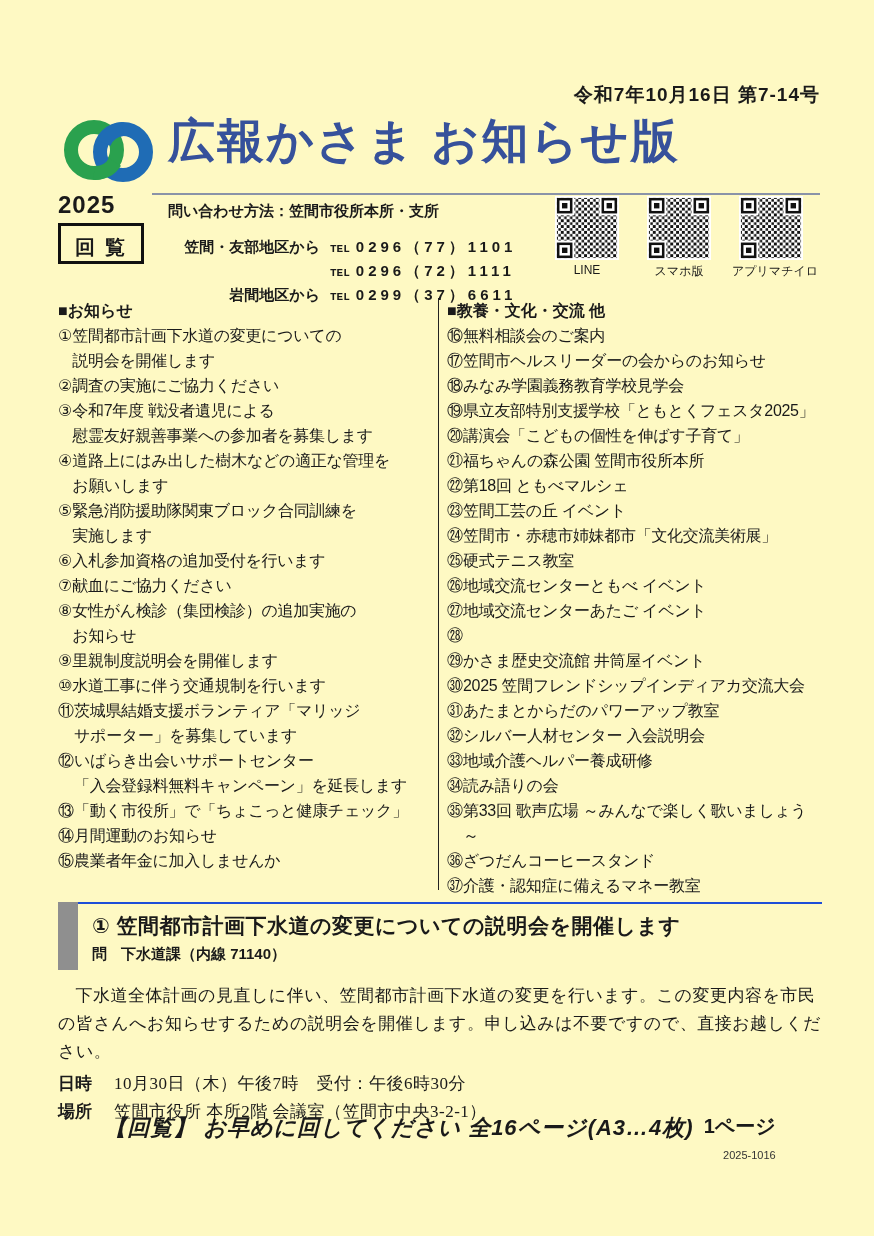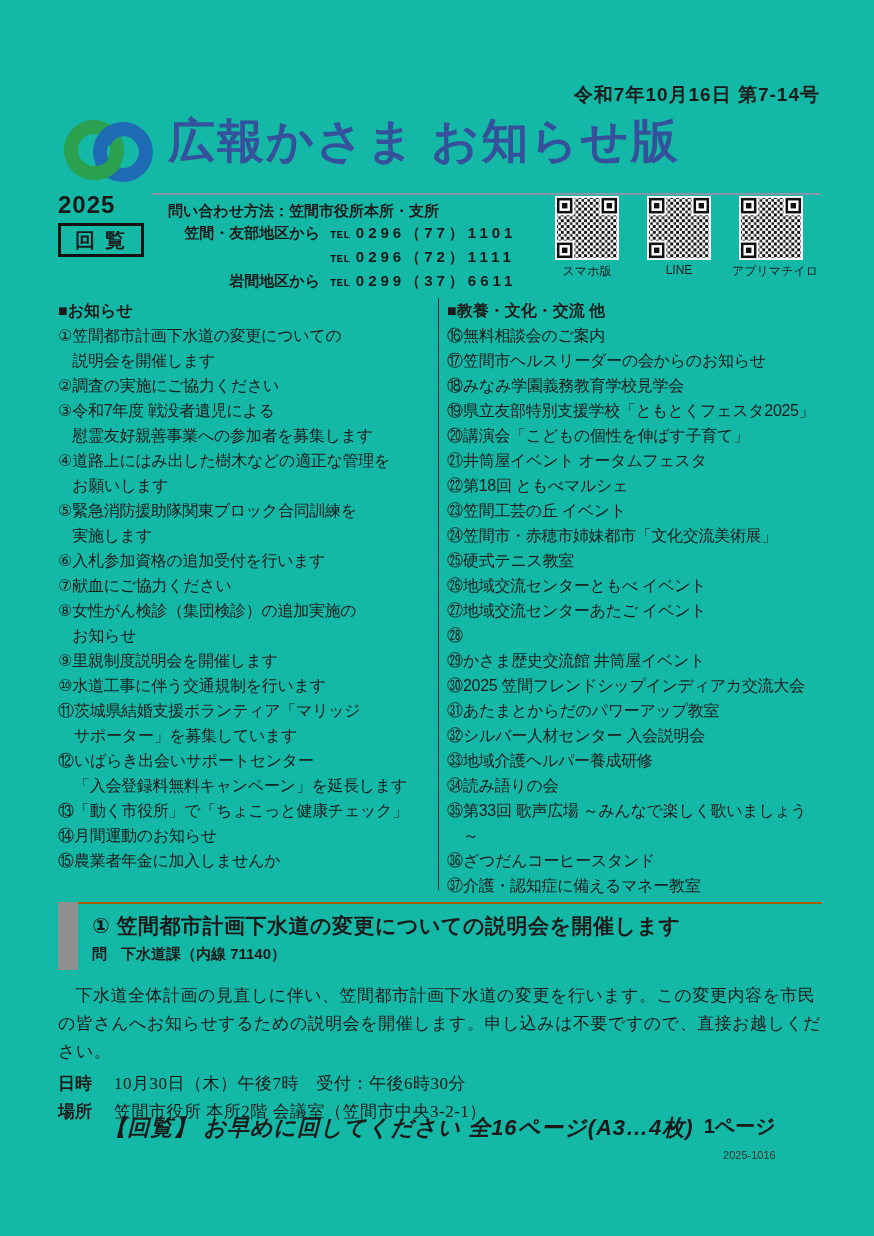--- a/index.html
+++ b/index.html
@@ -6,49 +6,49 @@
     --accent_blue:#36519b;
     --logo_green:#2aa14e;
     --logo_blue:#1f6cb5;
     --bar_gray:#8f8f8f;
   }
   *{margin:0;padding:0;box-sizing:border-box;}
   html,body{background:#e8e8e8;}
   body{font-family:"Liberation Sans","DejaVu Sans",sans-serif;color:#1a1a1a;}
   .page{
     position:relative;width:874px;height:1236px;margin:0 auto;
-    background:#14b8a6;overflow:hidden;
+    background:#fef9c3;overflow:hidden;
   }
   
   .issue-line{
     position:absolute;top:82px;right:54px;
     font-size:19px;font-weight:bold;letter-spacing:1px;
   }
   .logo-wrap{position:absolute;left:58px;top:112px;width:104px;text-align:left;}
   .logo-svg{width:100px;height:78px;display:block;margin:0 auto;}
   .logo-year{font-size:24px;font-weight:bold;letter-spacing:1px;margin-top:1px;}
   .kairan-box{
     display:inline-block;margin-top:4px;border:3px solid #111;
     font-size:20px;font-weight:bold;letter-spacing:10px;
-    padding:3px 6px 3px 14px;line-height:1.1;
+    padding:10px 6px 3px 14px;line-height:1.1;
   }
   .masthead-title{
     position:absolute;left:168px;top:110px;width:660px;
     font-size:47px;font-weight:bold;color:var(--accent_blue);
     letter-spacing:2px;white-space:nowrap;
   }
   .masthead-rule{
     position:absolute;left:152px;top:193px;width:668px;height:0;
     border-top:2px solid #8a93a8;
   }
   .contact-block{
     position:absolute;left:168px;top:200px;width:380px;
     font-size:15px;font-weight:bold;line-height:21px;
   }
-  .contact-method{margin-bottom:1px;}
+  .contact-method{margin-bottom:15px;}
   .tel-line{display:flex;align-items:baseline;}
   .tel-area{width:152px;text-align:right;white-space:nowrap;}
   .tel-label{font-size:11px;margin:0 6px 0 10px;letter-spacing:0;font-family:Liberation Mono, monospace;}
   .tel-number{letter-spacing:4px;white-space:nowrap;}
   
   .qr-row{position:absolute;left:548px;top:196px;display:flex;gap:14px;}
   .qr{width:78px;text-align:center;}
   .qr svg{width:64px;height:64px;display:block;margin:0 auto;}
   .qr figcaption{font-size:12px;margin-top:3px;white-space:nowrap;}
   
@@ -60,21 +60,21 @@
   .index-col.left{width:380px;padding-right:6px;}
   .index-col.right{width:384px;border-left:1.5px solid #222;padding-left:8px;}
   .col-heading{font-weight:bold;white-space:nowrap;}
   .idx-item{display:flex;}
   .idx-item .num{flex:0 0 auto;}
   .idx-item .txt{white-space:pre-line;letter-spacing:-0.3px;}
   
   .article{position:absolute;left:58px;top:902px;width:764px;}
   .article-head{display:flex;}
   .article-bar{width:20px;background:var(--bar_gray);flex:0 0 auto;}
-  .article-head-body{border-top:2px solid #a16207;padding:8px 0 6px 14px;flex:1;}
+  .article-head-body{border-top:2px solid #1d4ed8;padding:8px 0 6px 14px;flex:1;}
   .article-title{font-size:21px;font-weight:bold;letter-spacing:0.5px;}
   .article-inquiry{font-size:15px;font-weight:bold;margin-top:5px;}
   .inq-label{margin-right:14px;}
   .article-body{
     font-family:"Liberation Serif","DejaVu Serif",serif;
     font-size:17px;line-height:1.65;margin-top:12px;letter-spacing:0.5px;
   }
   .article-rows{margin-top:4px;}
   .article-row{display:flex;font-size:17px;line-height:1.65;}
   .row-label{font-weight:bold;margin-right:22px;white-space:nowrap;}
@@ -168,28 +168,28 @@
         </div>
       </div>
   </div>
 
   <div class="qr-row">
 
       <figure class="qr">
         <svg viewBox="0 0 33 33">
           <use href="#qrsym"></use>
         </svg>
-        <figcaption>スマホ版</figcaption>
+        <figcaption>LINE</figcaption>
       </figure>
 
       <figure class="qr">
         <svg viewBox="0 0 33 33">
           <use href="#qrsym"></use>
         </svg>
-        <figcaption>LINE</figcaption>
+        <figcaption>スマホ版</figcaption>
       </figure>
 
       <figure class="qr">
         <svg viewBox="0 0 33 33">
           <use href="#qrsym"></use>
         </svg>
         <figcaption>アプリマチイロ</figcaption>
       </figure>
     </div>
 
@@ -305,21 +305,21 @@
             <span class="txt">県立友部特別支援学校「ともとくフェスタ2025」</span>
           </div>
 
           <div class="idx-item">
             <span class="num">⑳</span>
             <span class="txt">講演会「こどもの個性を伸ばす子育て」</span>
           </div>
 
           <div class="idx-item">
             <span class="num">㉑</span>
-            <span class="txt">井筒屋イベント オータムフェスタ</span>
+            <span class="txt">福ちゃんの森公園 笠間市役所本所</span>
           </div>
 
           <div class="idx-item">
             <span class="num">㉒</span>
             <span class="txt">第18回 ともべマルシェ</span>
           </div>
 
           <div class="idx-item">
             <span class="num">㉓</span>
             <span class="txt">笠間工芸の丘 イベント</span>

